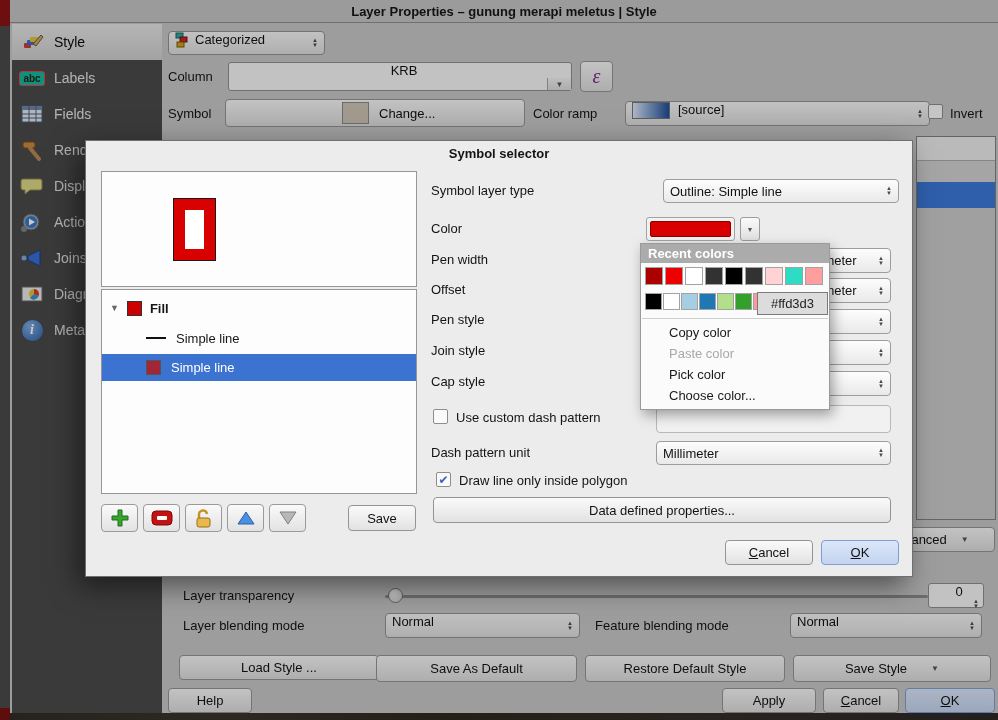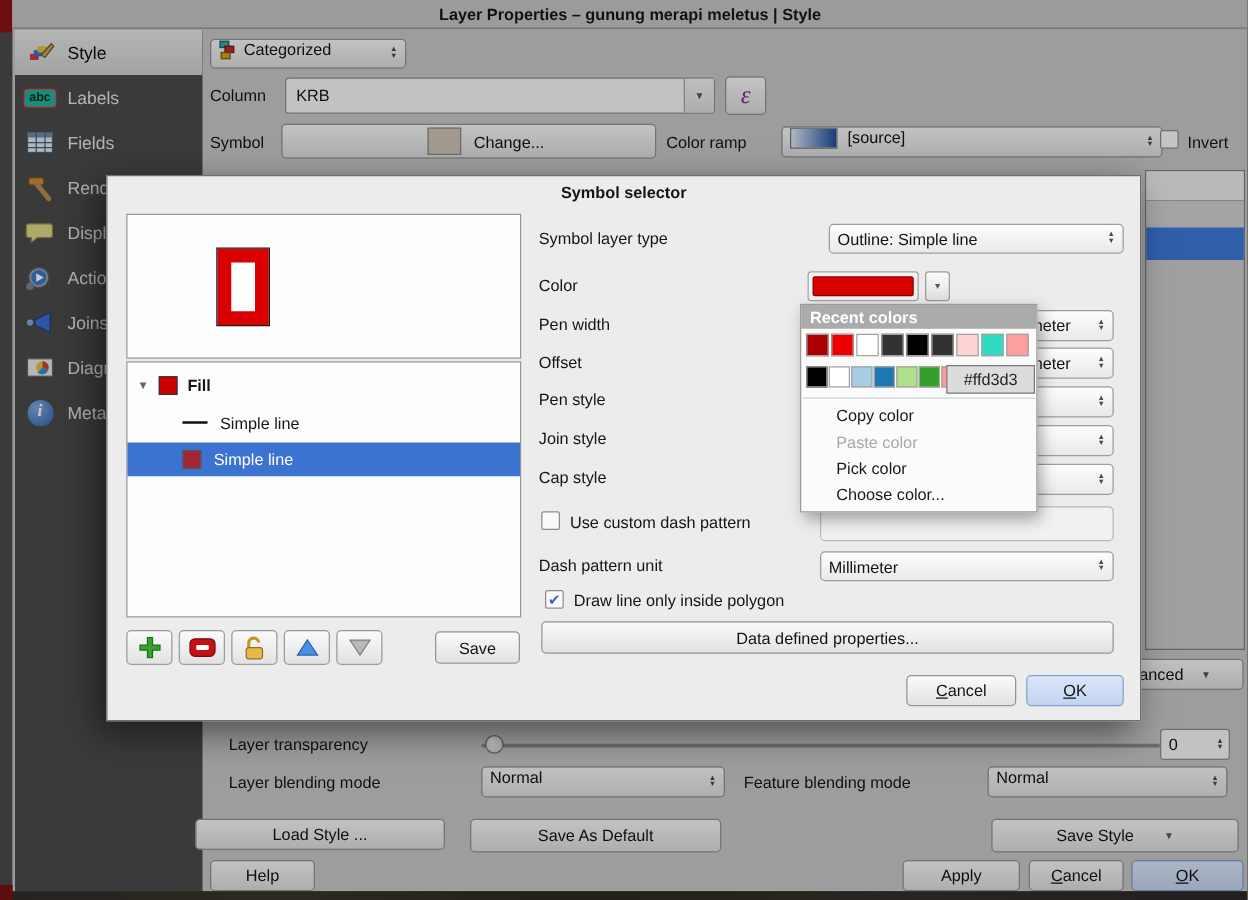--- a/index.html
+++ b/index.html
@@ -33,21 +33,21 @@
   .btn{position:absolute;background:linear-gradient(#f7f7f7,#dddddd);border:1px solid #949494;
       border-radius:4px;font-size:13px;color:#121212;display:flex;align-items:center;justify-content:center;
       white-space:nowrap;overflow:hidden;}
   .btn.blue{background:linear-gradient(#dbe6f8,#c3d4f0);border-color:#7e9ed2;}
   .mn{display:block;}
   .mn::first-letter{text-decoration:underline;}
   .cb{width:15px;height:15px;background:#fafafa;border:1px solid #8d8d8d;border-radius:2px;
       display:inline-flex;align-items:center;justify-content:center;font-size:12px;color:#3465c0;
       line-height:12px;flex:none;}
   .field{position:absolute;background:#f6f6f6;border:1px solid #8f8f8f;font-size:13px;color:#111;
-      display:flex;align-items:center;}
+      display:flex;align-items:center;flex-direction:column;}
 
   
   .table-sliver{position:absolute;left:906px;top:136px;width:80px;height:384px;background:#cbcbcb;border:1px solid #808080;}
   .ts-header{height:24px;background:#ececec;border-bottom:1px solid #a9a9a9;}
   .ts-row{height:21px;background:#d2d2d2;}
   .ts-row.blue{height:26px;background:#3c78d8;}
 
   
   .slider-groove{position:absolute;left:375px;top:595px;width:543px;height:3px;background:#8a8a8a;border-radius:2px;}
   .slider-handle{position:absolute;left:378px;top:588px;width:15px;height:15px;border-radius:50%;
@@ -253,25 +253,28 @@
     </div>
     <div class="lbl" style="left:585px;top:618px;">Feature blending mode</div>
     <div class="combo" style="left:780px;top:613px;width:192px;height:25px;">
       <span>Normal</span>
       <span class="spin">
         <span>▲</span>
           <span>▼</span>
       </span>
     </div>
 
-    <div class="btn" style="left:146px;top:655px;width:200px;height:25px;">
+    <div class="btn" style="left:169px;top:655px;width:200px;height:25px;">
       <span>Load Style ...</span>
     </div>
     <div class="btn" style="left:366px;top:655px;width:201px;height:27px;">
       <span>Save As Default</span>
+    </div>
+    <div class="btn" style="left:575px;top:655px;width:200px;height:27px;">
+      <span>Restore Default Style</span>
     </div>
     <div class="btn" style="left:783px;top:655px;width:198px;height:27px;gap:24px;">
       <span>Save Style</span>
       <span style="font-size:8px;color:#555;">▼</span>
     </div>
 
     <div class="btn" style="left:158px;top:688px;width:84px;height:25px;">
       <span>Help</span>
     </div>
     <div class="btn" style="left:712px;top:688px;width:94px;height:25px;">

